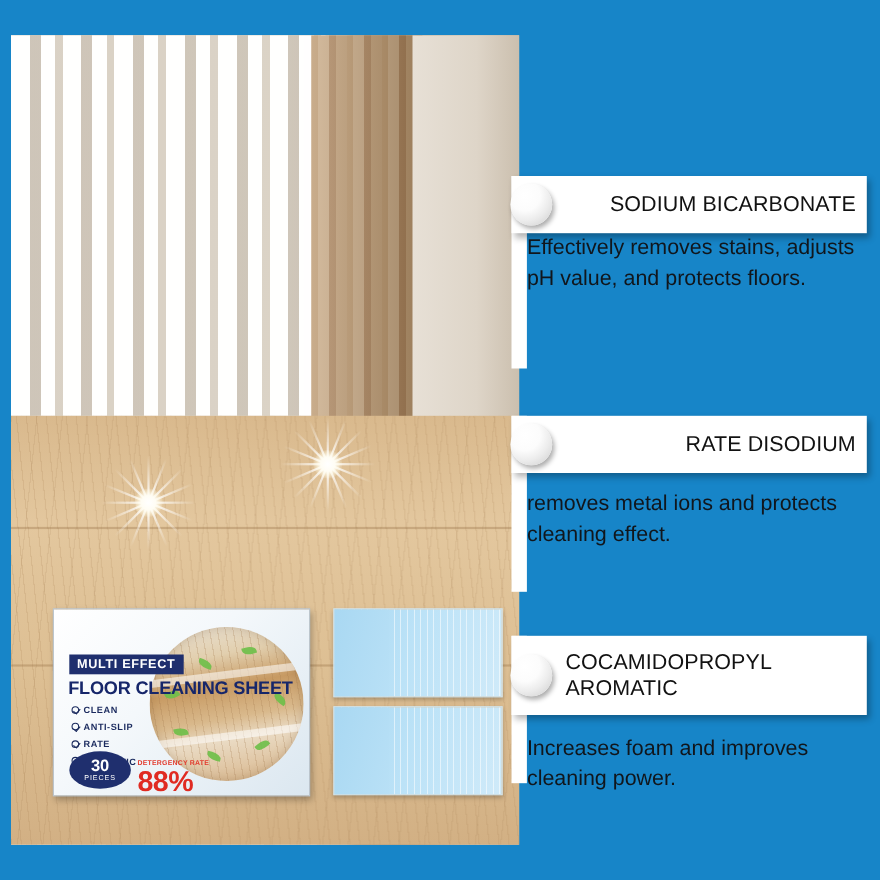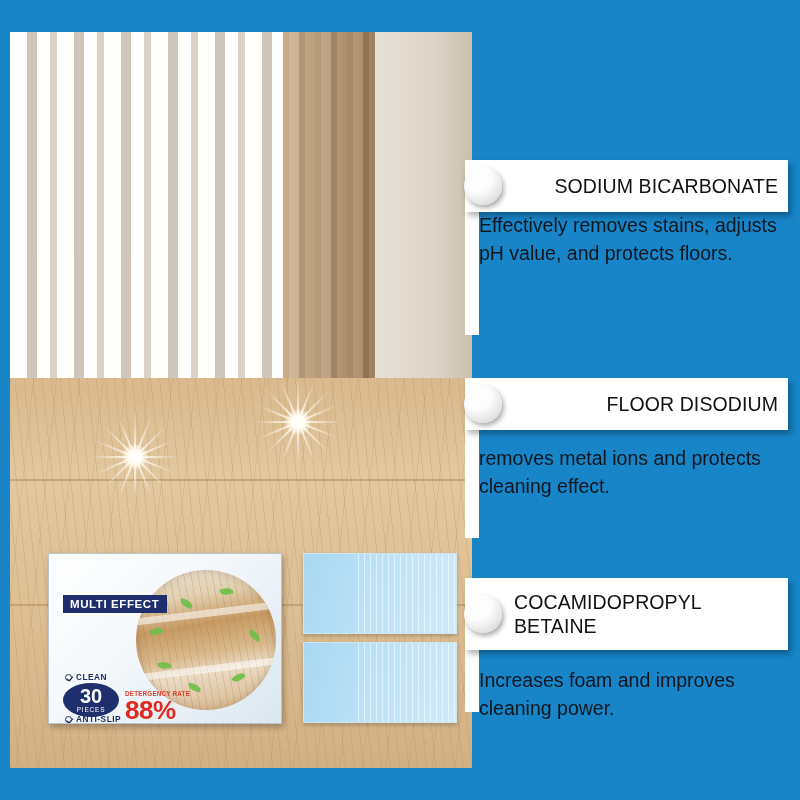--- a/index.html
+++ b/index.html
@@ -127,42 +127,42 @@
     color:#16266a; font-size:16.5px; font-weight:bold;
     letter-spacing:-0.2px; white-space:nowrap;
   }
   .feat-list {
     position:absolute; left:16px; top:86px;
     list-style:none;
   }
   .feat-list li {
     color:#1a2a5e; font-size:8.3px; font-weight:bold;
     letter-spacing:0.5px; margin-bottom:5.5px;
-    display:flex; align-items:center;margin-top:32px;
+    display:flex; align-items:center;
   }
   .feat-list li .chk {
     display:inline-block; width:7px; height:7px;
     border:1px solid #1a2a5e; border-radius:50%;
     margin-right:4px; position:relative;
   }
   .feat-list li .chk:after {
     content:""; position:absolute; left:1.5px; top:0.5px;
     width:3px; height:4.5px;
     border-right:1px solid #1a2a5e; border-bottom:1px solid #1a2a5e;
     transform:rotate(40deg);
   }
   .pieces-badge {
     position:absolute; left:14px; top:129px;
     width:56px; height:34px;
     background:#1f2f6e; border-radius:50%;
     color:#fff; text-align:center;
     display:flex; flex-direction:column; justify-content:center;
     line-height:1;
   }
-  .pieces-badge .num { font-size:20px; font-weight:bold; }
+  .pieces-badge .num { font-size:15px; font-weight:bold; }
   .pieces-badge .lbl { font-size:6.5px; letter-spacing:0.8px; margin-top:1px; }
   .det-rate {
     position:absolute; left:76px; top:136px;
     color:#e23b2e; font-size:6.3px; font-weight:bold;
     letter-spacing:0.2px; white-space:nowrap;
   }
   .det-pct {
     position:absolute; left:76px; top:143px;
     color:#e02b22; font-size:26px; font-weight:bold;
     letter-spacing:-0.5px; line-height:1;
@@ -296,20 +296,21 @@
     <div class="leaf" style="left:14px;top:58px;transform:rotate(-25deg)"></div>
     <div class="leaf" style="left:44px;top:30px;transform:rotate(20deg)"></div>
     <div class="leaf" style="left:84px;top:18px;transform:rotate(-15deg)"></div>
     <div class="leaf" style="left:112px;top:62px;transform:rotate(35deg)"></div>
     <div class="leaf" style="left:96px;top:104px;transform:rotate(-40deg)"></div>
     <div class="leaf" style="left:52px;top:114px;transform:rotate(15deg)"></div>
     <div class="leaf" style="left:22px;top:92px;transform:rotate(-10deg)"></div>
   </div>
 
   <div class="multi-effect">MULTI EFFECT</div>
+  <div class="prod-title">FLOOR CLEANING SHEET</div>
 
   <ul class="feat-list">
     <li>
         <span class="chk"></span>
         <span>CLEAN</span>
       </li>
     <li>
         <span class="chk"></span>
         <span>ANTI-SLIP</span>
       </li>
@@ -339,23 +340,23 @@
 
 <div class="spine" style="top:160px; height:175px;"></div>
 <div class="callout-title" style="top:160px; height:52px; width:323px;">
   <span>SODIUM BICARBONATE</span>
 </div>
 <div class="dot" style="top:167px;"></div>
 <div class="callout-body" style="top:212px; width:300px;">Effectively removes stains, adjusts pH value, and protects floors.</div>
 
 <div class="spine" style="top:378px; height:160px;"></div>
 <div class="callout-title" style="top:378px; height:52px; width:323px;">
-  <span>FLOOR DISODIUM</span>
+  <span>RATE DISODIUM</span>
 </div>
 <div class="dot" style="top:385px;"></div>
 <div class="callout-body" style="top:445px; width:305px;">removes metal ions and protects cleaning effect.</div>
 
 <div class="spine" style="top:578px; height:134px;"></div>
 <div class="callout-title" style="top:578px; height:72px; width:323px;">
-  <span>COCAMIDOPROPYL BETAINE</span>
+  <span>COCAMIDOPROPYL AROMATIC</span>
 </div>
 <div class="dot" style="top:595px;"></div>
 <div class="callout-body" style="top:667px; width:305px;">Increases foam and improves cleaning power.</div>
 
 </body></html>

